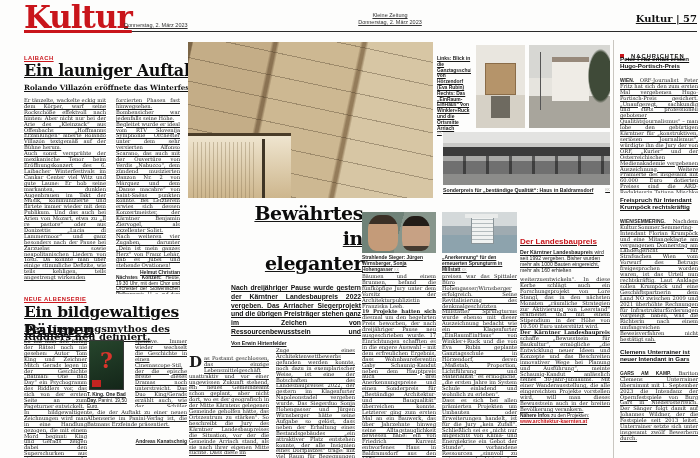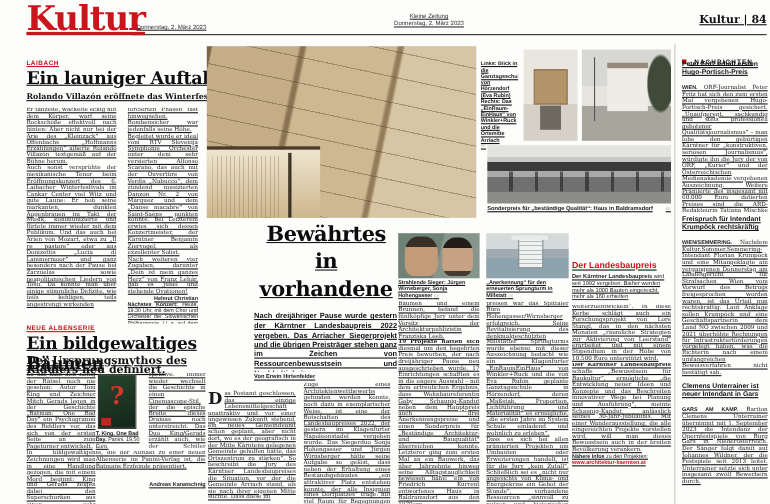--- a/index.html
+++ b/index.html
@@ -17,33 +17,33 @@
   .link{font:700 5px "Liberation Sans",sans-serif;color:#c9151b;}
   .caption{font:700 4.9px/5.8px "Liberation Sans",sans-serif;color:#1a1a1a;}
   .credit{font:3.6px "Liberation Sans",sans-serif;color:#b4b2ac;text-transform:uppercase;}
   .ntitle{font:700 6.2px/7.2px "Liberation Sans",sans-serif;color:#0f0f0f;}
   .lead-b{font-weight:700;}
   .city{font-weight:700;font-family:"Liberation Sans",sans-serif;font-size:4.9px;}
   .rule{background:#2a2a2a;}
   .photo{overflow:hidden;}
   .dropcap{float:left;font:700 15px/13px "DejaVu Serif",serif;padding-right:2px;}
   .infobox-text{font:5.2px/6px "Liberation Sans",sans-serif;text-align:left;white-space:pre-line;color:#222;}
-  .mainhead{font:700 19px/25px "DejaVu Serif",serif;text-align:center;letter-spacing:-.4px;color:#0c0c0c;}
+  .mainhead{font:700 19px/25px "DejaVu Serif",serif;text-align:right;letter-spacing:-.4px;color:#0c0c0c;}
 </style>
 </head>
 <body>
 
 <div class="abs rule" style="left:120px;top:31px;width:577px;height:1px;"></div>
 <div class="abs" style="left:24px;top:1px;font:700 31px/33px 'DejaVu Serif',serif;color:#c9151b;letter-spacing:-1px;">Kultur</div>
 <div class="abs" style="left:124px;top:22px;width:90px;font:5.5px 'Liberation Sans',sans-serif;color:#333;">Donnerstag, 2. März 2023</div>
 <div class="abs" style="left:320px;top:12px;width:140px;text-align:center;font:5.5px/7px 'Liberation Sans',sans-serif;color:#333;">
   <div>Kleine Zeitung</div>
   <div>Donnerstag, 2. März 2023</div>
 </div>
-<div class="abs" style="left:600px;top:13px;width:97px;text-align:right;font:700 10px 'DejaVu Serif',serif;color:#111;">Kultur | 84</div>
+<div class="abs" style="left:600px;top:13px;width:97px;text-align:right;font:700 10px 'DejaVu Serif',serif;color:#111;">Kultur | 57</div>
 
 <div class="abs kicker" style="left:24px;top:55px;">LAIBACH</div>
 <div class="abs headline" style="left:24px;top:62px;width:190px;">Ein launiger Auftakt</div>
 <div class="abs subhead" style="left:24px;top:84px;width:190px;">Rolando Villazón eröffnete das Winterfestival.</div>
 <div class="abs body-text" style="left:24px;top:98px;width:82px;height:193px;">Er tänzelte, wackelte eckig mit dem Körper, warf seine Rockschöße effektvoll nach hinten: Aber nicht nur bei der Arie des „Kleinzack“ aus Offenbachs „Hoffmanns Erzählungen“ alberte Rolando Villazón textgemäß auf der Bühne herum.
 Auch sonst versprühte der mexikanische Tenor beim Eröffnungskonzert des 6. Laibacher Winterfestivals im Cankar Center viel Witz und gute Laune: Er hob seine markanten, dunklen Augenbrauen im Takt der Musik, kommunizierte und flirtete immer wieder mit dem Publikum. Und das auch bei Arien von Mozart, etwa zu „Il re pastore“ oder aus Donizettis „Lucia di Lammermoor“ und ganz besonders nach der Pause bei Zarzuelas sowie neapolitanischen Liedern von Tosti. Da konnte man über einige stimmliche Defizite, wie teils kehligen, teils angestrengt wirkenden</div>
 <div class="abs" style="left:116px;top:98px;width:64px;height:196px;overflow:hidden;">
   <div class="body-text">forcierten Phasen fast hinwegsehen. Bombensicher war jedenfalls seine Höhe.
 Begleitet wurde er ideal vom RTV Slovenija Symphonie Orchester unter dem sehr versierten Alfonso Scarano, das auch mit der Ouvertüre von Verdis „Nabucco“, dem zündend musizierten Danzon Nr. 2 von Márquez und dem „Danse macabre“ von Saint-Saëns punkten konnte. Bei Letzterem erwies sich dessen Konzertmeister, der Kärntner Benjamin Ziervogel, als exzellenter Solist.
 Nach weiteren vier Zugaben, darunter „Dein ist mein ganzes Herz“ von Franz Lehár, gab es Jubel und stehende Ovationen!</div>
@@ -90,21 +90,21 @@
 <div class="abs photo" style="left:443px;top:132px;width:167px;height:53px;background:linear-gradient(to bottom,#e3e3e1 0 20%,#c9c9c7 20% 28%,#3b3b3b 28% 45%,#a9a9a7 45% 55%,#707070 55% 80%,#8c8c8a 80%);">
   <div style="position:absolute;left:0;top:45%;width:100%;height:35%;background:repeating-linear-gradient(90deg,transparent 0 20px,rgba(30,30,30,.6) 20px 23px);"></div>
 </div>
 <div class="abs" style="left:443px;top:188px;width:167px;display:flex;justify-content:space-between;">
   <span class="caption" style="font-size:5.2px;">Sonderpreis für „beständige Qualität“: Haus in Baldramsdorf</span>
   <span class="credit">KK</span>
 </div>
 
 <div class="abs" style="left:230px;top:201px;width:133px;">
   <div class="mainhead">Bewährtes in</div>
-  <div class="mainhead">vorhandene</div>
+  <div class="mainhead">eleganter</div>
 </div>
 <div class="abs standfirst" style="left:231px;top:284px;width:130px;height:54px;overflow:hidden;">Nach dreijähriger Pause wurde gestern der Kärntner Landesbaupreis 2022 vergeben. Das Arriacher Siegerprojekt und die übrigen Preisträger stehen ganz im Zeichen von Ressourcenbewusstsein und Nachhaltigkeit.</div>
 <div class="abs" style="left:231px;top:340px;width:130px;font:700 5.2px 'Liberation Sans',sans-serif;">Von Erwin Hirtenfelder</div>
 
 <div class="abs body-text" style="left:189px;top:350px;width:80px;height:108px;">
   <span class="dropcap">D</span><span>as Postamt geschlossen, das einzige Lebensmittelgeschäft unattraktiv und vor einer ungewissen Zukunft stehend, ein neues Gemeindeamt schon geplant, aber nicht dort, wo es der geografisch in der Mitte Kärntens gelegenen Gemeinde geholfen hätte, das Ortszentrum zu stärken“. So beschreibt die Jury des Kärntner Landesbaupreises die Situation, vor der die Gemeinde Arriach stand, als sie nach ihrer eigenen Mitte suchte. Dass diese im</span>
 </div>
 <div class="abs body-text" style="left:276px;top:348px;width:79px;height:110px;">Zuge eines Architektenwettbewerbs gefunden werden konnte, noch dazu in exemplarischer Weise, ist eine der Botschaften des Landesbaupreises 2022, der gestern im Klagenfurter Napoleonstadel vergeben wurde. Das Siegerduo Sonja Hohengasser und Jürgen Wirnsberger hätte seine Aufgabe so gelöst, dass neben der Erhaltung eines Bestandsgebäudes „ein attraktiver Platz entstehen konnte, der alle Insignien eines Dorfplatzes“ trage: mit viel Raum für Begegnungen und Feste, Sitzgelegenheiten, schattenspendenden</div>
 
 <div class="abs photo" style="left:362px;top:212px;width:74px;height:41px;background:linear-gradient(105deg,#6f8278 0 50%,#87968c 50%);">

